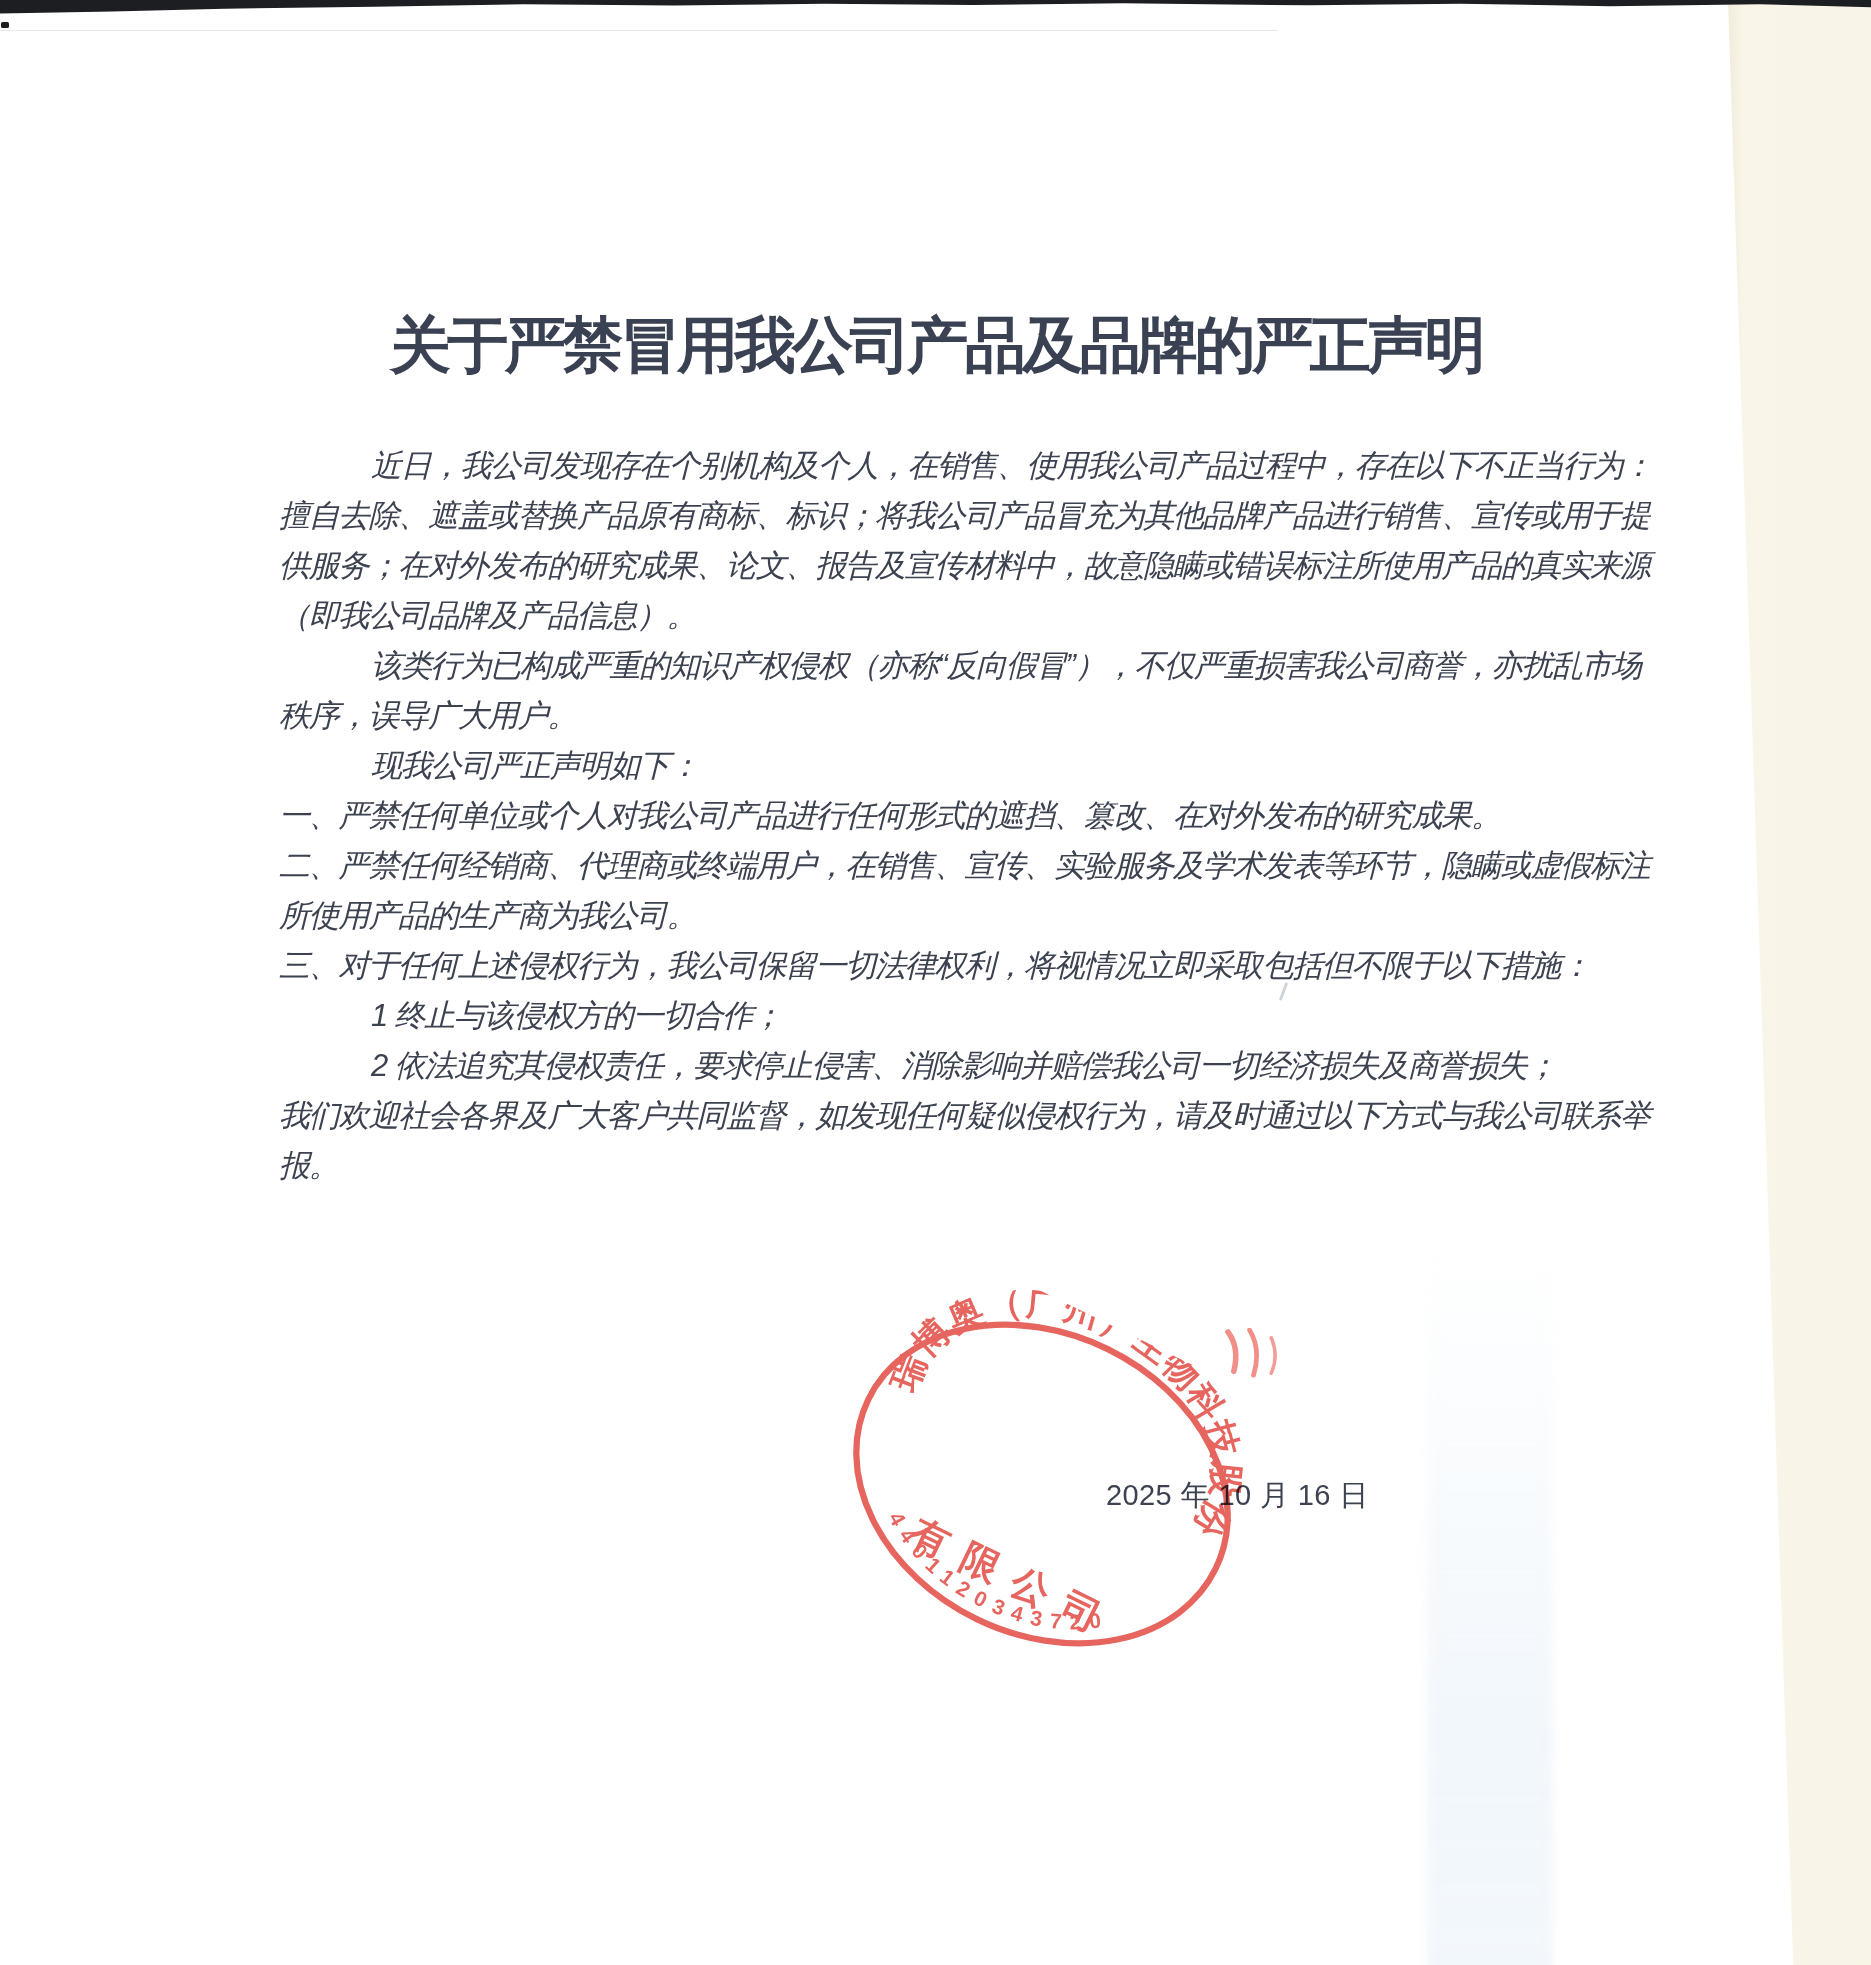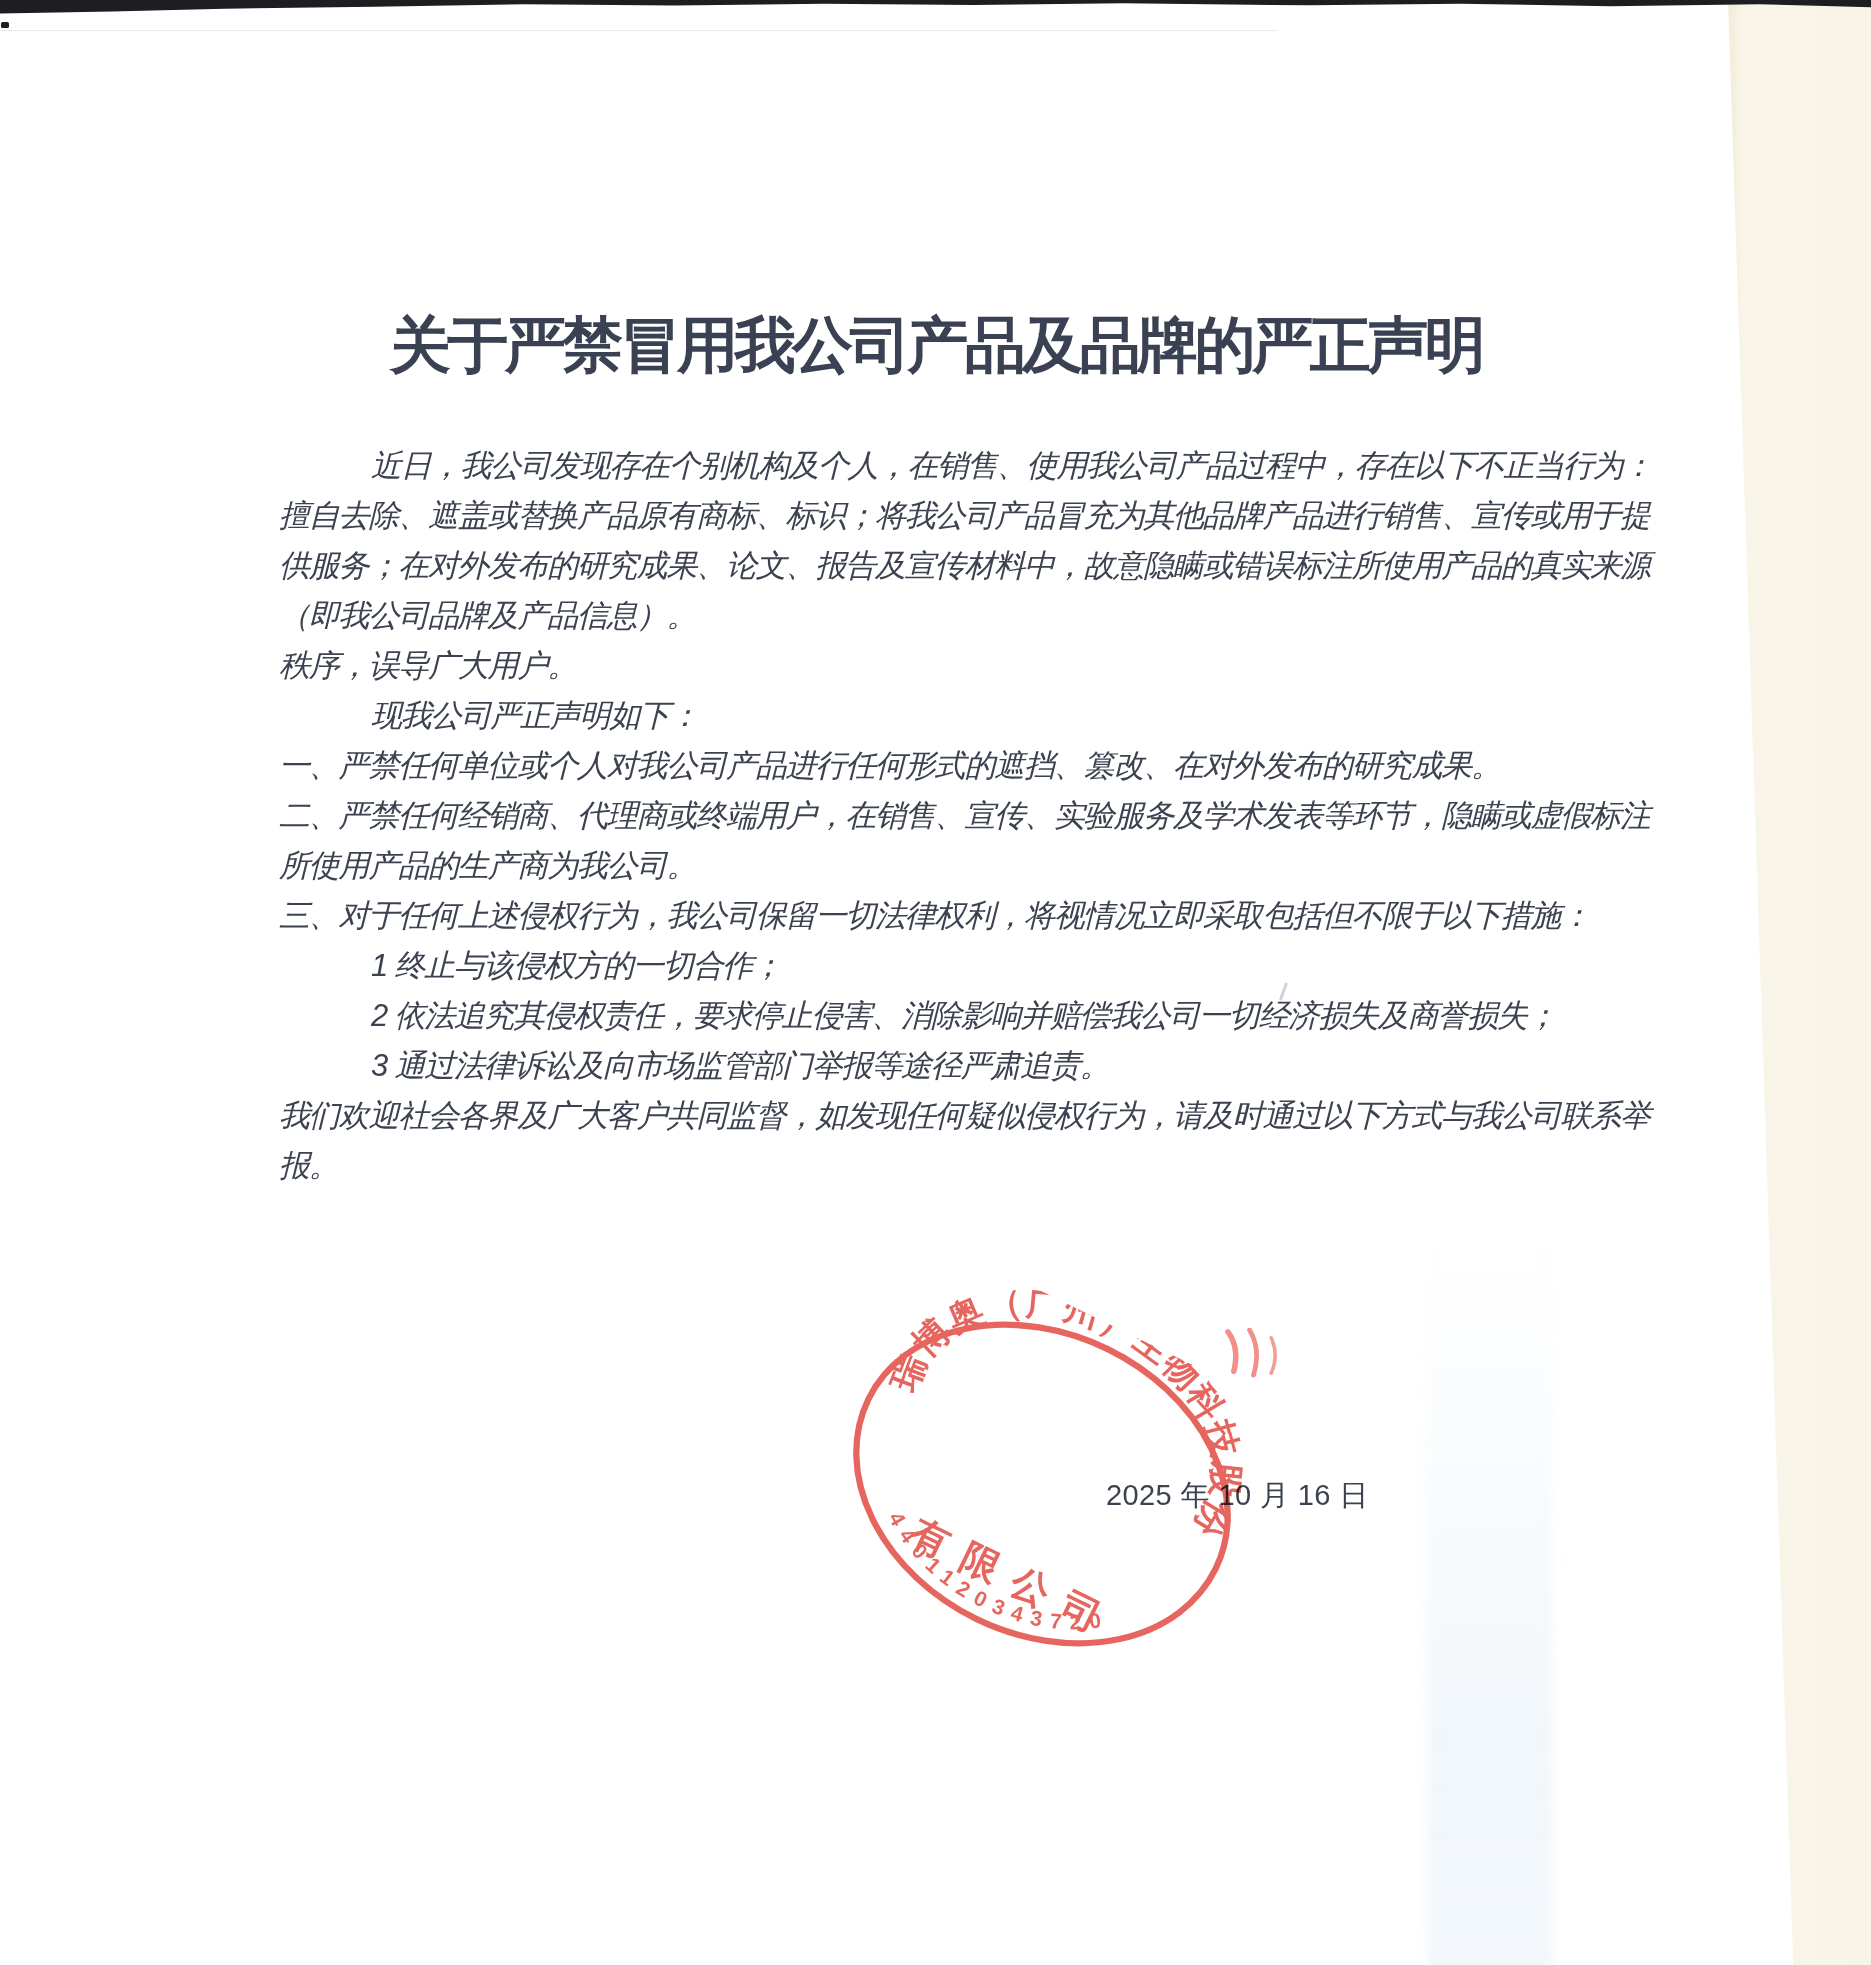--- a/index.html
+++ b/index.html
@@ -77,29 +77,29 @@
   <div class="scan-streak-blue"></div>
   <div class="scan-edge-hairline"></div>
 
   <div class="doc-title">关于严禁冒用我公司产品及品牌的严正声明</div>
 
   <div class="doc-body">
     <div class="body-line ind">近日，我公司发现存在个别机构及个人，在销售、使用我公司产品过程中，存在以下不正当行为：</div>
     <div class="body-line">擅自去除、遮盖或替换产品原有商标、标识；将我公司产品冒充为其他品牌产品进行销售、宣传或用于提</div>
     <div class="body-line">供服务；在对外发布的研究成果、论文、报告及宣传材料中，故意隐瞒或错误标注所使用产品的真实来源</div>
     <div class="body-line">（即我公司品牌及产品信息）。</div>
+    <div class="body-line ind">该类行为已构成严重的知识产权侵权（亦称“反向假冒”），不仅严重损害我公司商誉，亦扰乱市场</div>
     <div class="body-line">秩序，误导广大用户。</div>
     <div class="body-line ind">现我公司严正声明如下：</div>
     <div class="body-line">一、严禁任何单位或个人对我公司产品进行任何形式的遮挡、篡改、在对外发布的研究成果。</div>
     <div class="body-line">二、严禁任何经销商、代理商或终端用户，在销售、宣传、实验服务及学术发表等环节，隐瞒或虚假标注</div>
     <div class="body-line">所使用产品的生产商为我公司。</div>
     <div class="body-line">三、对于任何上述侵权行为，我公司保留一切法律权利，将视情况立即采取包括但不限于以下措施：</div>
     <div class="body-line ind">1  终止与该侵权方的一切合作；</div>
     <div class="body-line ind">2  依法追究其侵权责任，要求停止侵害、消除影响并赔偿我公司一切经济损失及商誉损失；</div>
-    <div class="body-line ind">3  通过法律诉讼及向市场监管部门举报等途径严肃追责。</div>
     <div class="body-line">我们欢迎社会各界及广大客户共同监督，如发现任何疑似侵权行为，请及时通过以下方式与我公司联系举</div>
     <div class="body-line">报。</div>
   </div>
 
   <div class="sig-date">2025 年 10 月 16 日</div>
 
   <div class="stamp-layer">
     <div class="stamp-wrap">
       <svg width="432" height="346" viewBox="0 0 1100 880">
         <defs>

